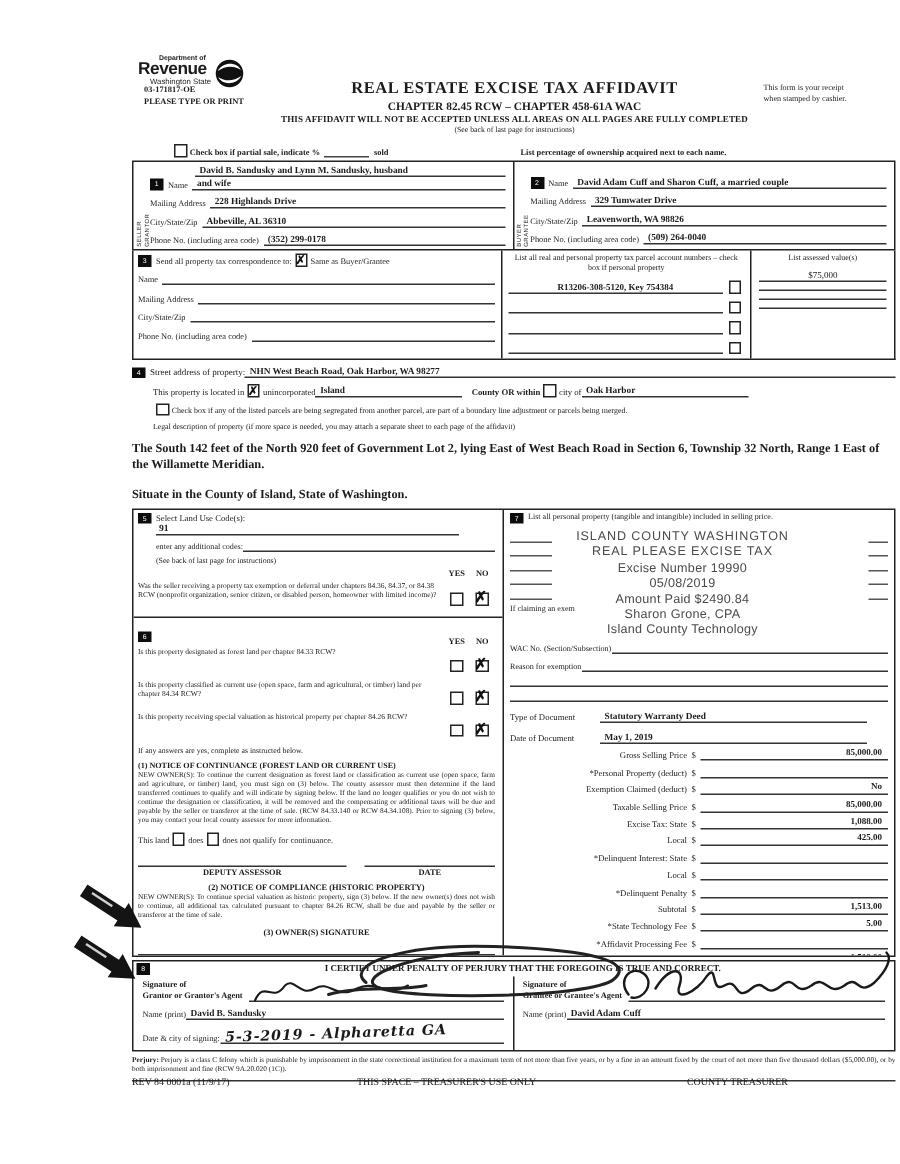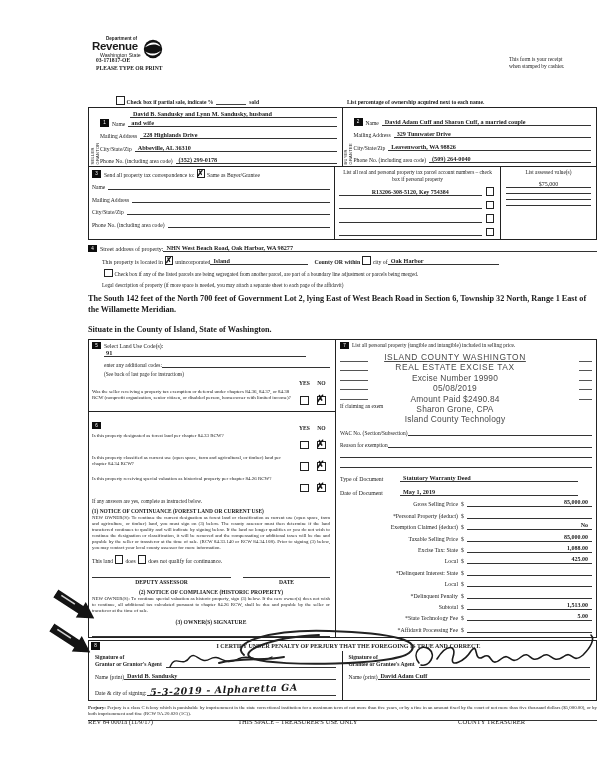--- a/index.html
+++ b/index.html
@@ -161,20 +161,26 @@
           <circle cx="12" cy="12" r="11" fill="#111"></circle>
           <path d="M2.5,10 C7,2.5 17.5,2.5 21,9 C15,5.2 8.5,6 2.5,10 Z" fill="#fff"></path>
           <path d="M21.5,14 C17,21.5 6.5,21.5 3,15 C9,18.8 15.5,18 21.5,14 Z" fill="#fff"></path>
         </svg>
       </div>
     </div>
     <div class="hdr-code">
       <div>03-171817-OE</div>
       <div>PLEASE TYPE OR PRINT</div>
     </div>
+    <div class="hdr-title">
+      <div class="t1">REAL ESTATE EXCISE TAX AFFIDAVIT</div>
+      <div class="t2">CHAPTER 82.45 RCW – CHAPTER 458-61A WAC</div>
+      <div class="t3">THIS AFFIDAVIT WILL NOT BE ACCEPTED UNLESS ALL AREAS ON ALL PAGES ARE FULLY COMPLETED</div>
+      <div class="t4">(See back of last page for instructions)</div>
+    </div>
     <div class="receipt ml">This form is your receipt
 when stamped by cashier.</div>
   </div>
 
   <div class="partial">
     <span class="cb"></span>
     <span>Check box if partial sale, indicate %</span>
     <span class="gap"></span>
     <span>sold</span>
     <span class="right">List percentage of ownership acquired next to each name.</span>
@@ -316,21 +322,21 @@
     <span class="b" style="margin-left:6px;">County OR  within</span>
     <span class="cb"></span>
     <span>city of</span>
     <span class="ul" style="max-width:105px;"><b>Oak Harbor</b></span>
   </div>
   <div class="seg">
     <span class="cb"></span>
     <span>Check box if any of the listed parcels are being segregated from another parcel, are part of a boundary line adjustment or parcels being merged.</span>
   </div>
   <div class="legal-lab">Legal description of property (if more space is needed, you may attach a separate sheet to each page of the affidavit)</div>
-  <div class="legal">The South 142 feet of the North 700 feet of Government Lot 2, lying East of West Beach Road in Section 6, Township 32 North, Range 1 East of the Willamette Meridian.</div>
+  <div class="legal">The South 142 feet of the North 920 feet of Government Lot 2, lying East of West Beach Road in Section 6, Township 32 North, Range 1 East of the Willamette Meridian.</div>
   <div class="situate">Situate in the County of Island, State of Washington.</div>
 
   <div class="midbox">
 
     <div class="mcol-l">
       <div class="s5h">
         <span class="sn">5</span>
         <span>Select Land Use Code(s):</span>
       </div>
       <div class="code91">91</div>
@@ -416,22 +422,22 @@
         <div class="dashrow">
             <span class="dl"></span>
             <span class="dr"></span>
           </div>
         <div class="dashrow">
             <span class="dl"></span>
             <span class="dr"></span>
           </div>
         <div class="claiming">If claiming an exem</div>
         <div class="stamp">
-          <div style="letter-spacing:0.6px;text-decoration:underline;">ISLAND COUNTY WASHINGTON</div>
-          <div style="letter-spacing:0.6px;">REAL ESTATE EXCISE TAX</div>
+          <div style="letter-spacing:0.6px;">ISLAND COUNTY WASHINGTON</div>
+          <div style="letter-spacing:0.6px;">REAL PLEASE EXCISE TAX</div>
           <div>Excise Number 19990</div>
           <div>05/08/2019</div>
           <div>Amount Paid $2490.84</div>
           <div>Sharon Grone, CPA</div>
           <div>Island County Technology</div>
         </div>
       </div>
       <div class="wacrow">
         <span>WAC No. (Section/Subsection)</span>
         <span class="ul"></span>

